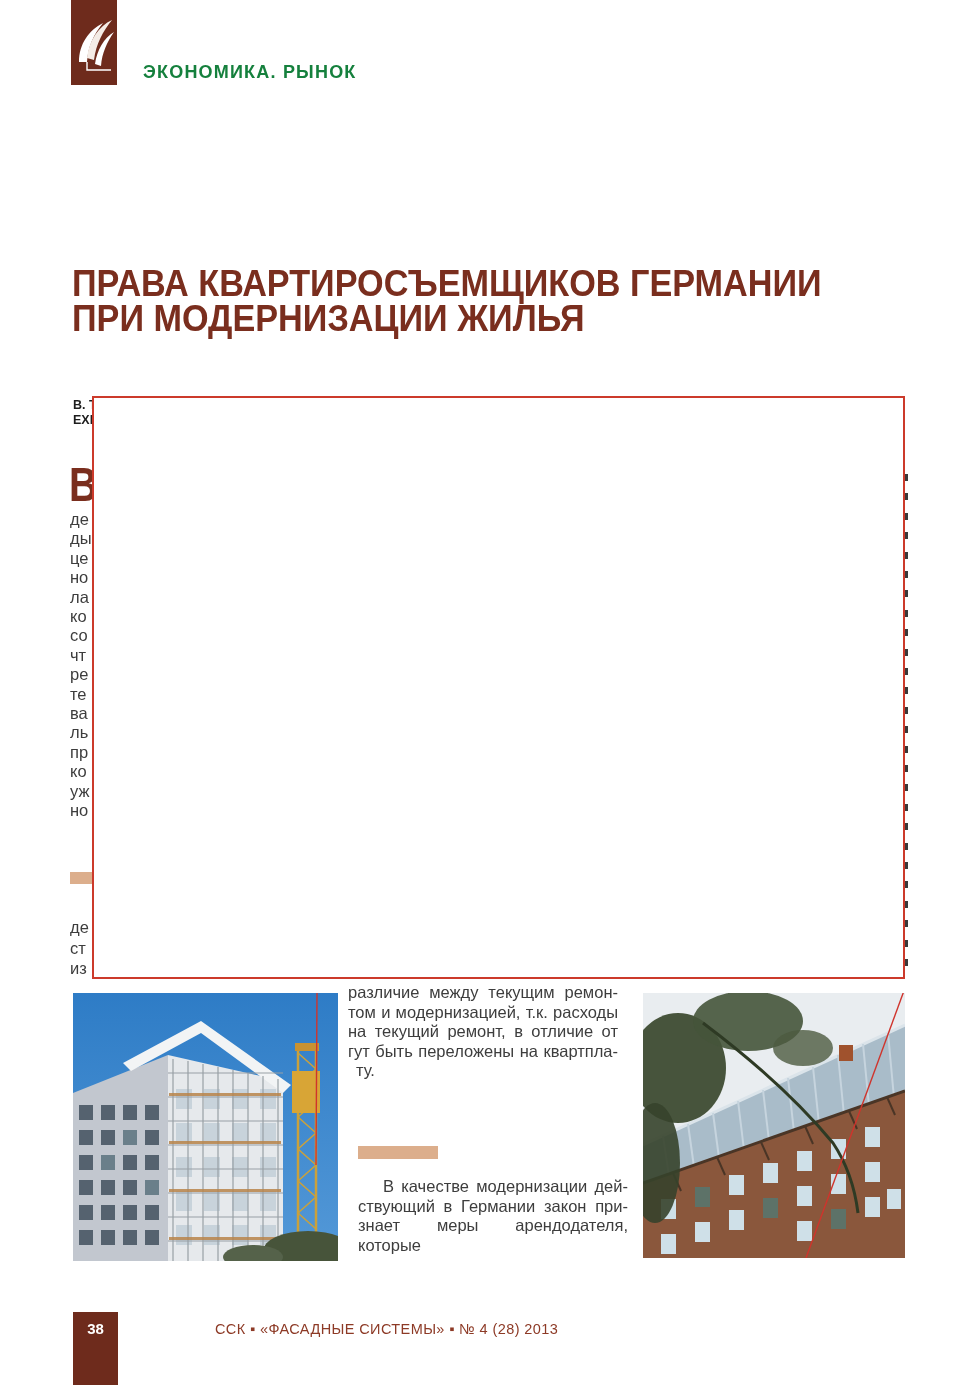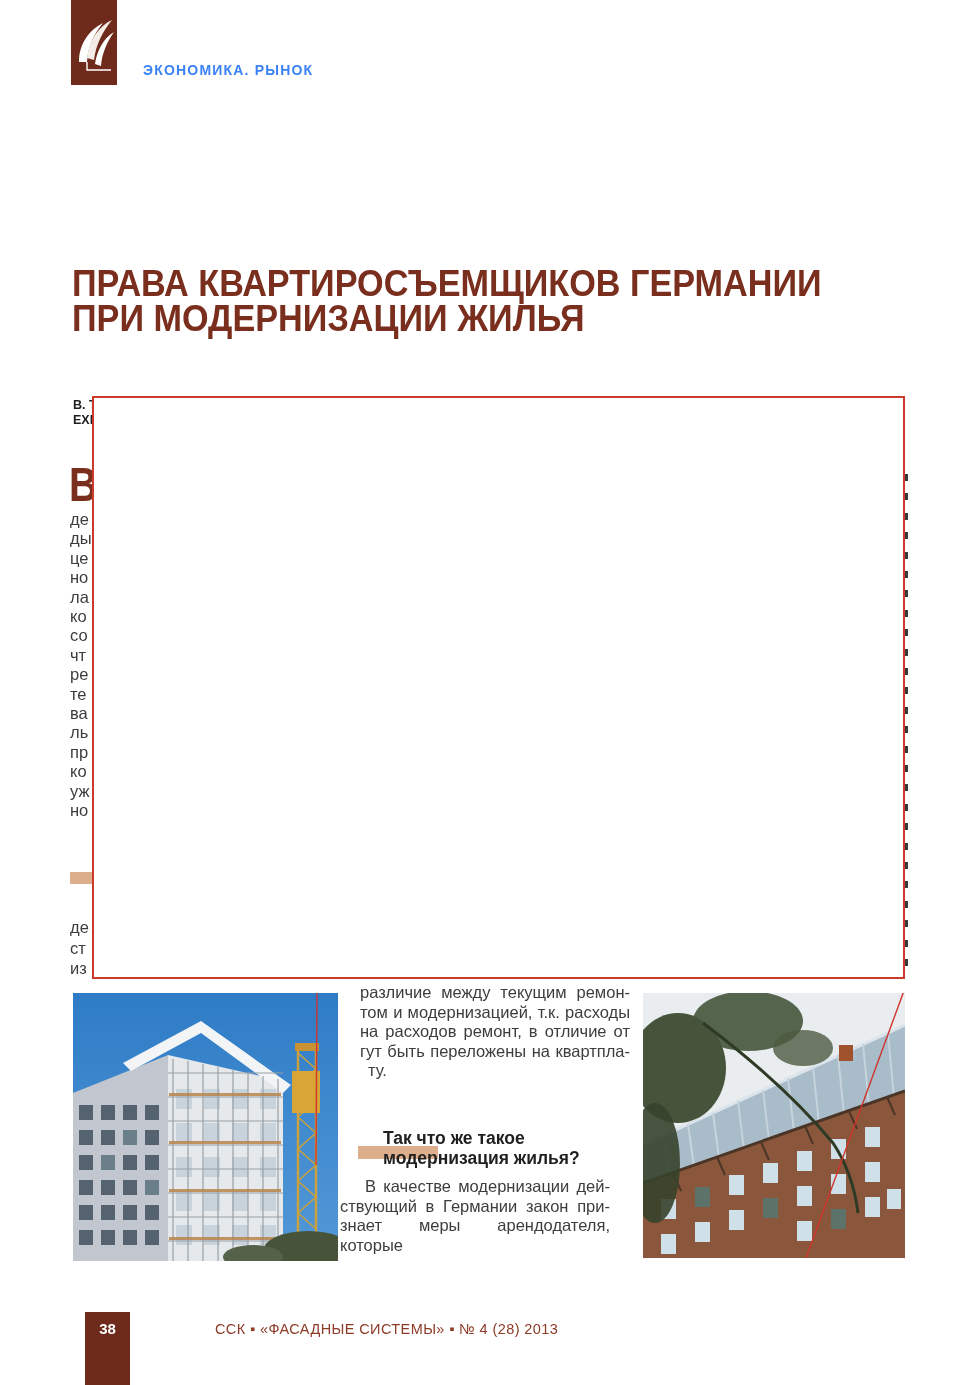--- a/index.html
+++ b/index.html
@@ -1,53 +1,53 @@
 <!DOCTYPE html>
 <html><head>
 <meta charset="utf-8">
 <style>
   html,body{margin:0;padding:0;background:#ffffff;}
   body{width:980px;height:1385px;position:relative;font-family:"Liberation Sans",sans-serif;}
   .page{position:absolute;left:0;top:0;width:980px;height:1385px;background:#fff;overflow:hidden;}
   .abs{position:absolute;}
 
   .logo-box{left:71px;top:0;width:46px;height:85px;background:#6e2b1c;}
-  .kicker{left:143px;top:62px;font-size:14px;font-weight:bold;letter-spacing:1.2px;color:#3b82f6;white-space:nowrap;text-align:center;}
+  .kicker{left:143px;top:62px;font-size:18px;font-weight:bold;letter-spacing:1.2px;color:#15803d;white-space:nowrap;text-align:center;}
 
   .title{left:72px;top:266px;color:#7a2e1e;font-weight:bold;font-size:36px;line-height:35px;
          transform:scaleX(.95);transform-origin:0 0;white-space:nowrap;}
 
   .author{left:73px;top:398px;font-size:12.5px;font-weight:bold;color:#1d1d1d;line-height:15px;z-index:1;white-space:nowrap;}
 
   .dropcap{left:69px;top:461px;font-size:48px;font-weight:bold;color:#7a2e1e;line-height:1;
            transform:scaleX(.82);transform-origin:0 0;z-index:1;}
   .col-frags{left:70px;top:510px;font-size:16.5px;line-height:19.4px;color:#3d3d3d;z-index:1;white-space:nowrap;}
   .tan-bar-left{left:70px;top:872px;width:22px;height:12px;background:#dcae8c;z-index:1;}
   .col-frags2{left:70px;top:917px;font-size:16.5px;line-height:20.5px;color:#3d3d3d;z-index:1;white-space:nowrap;}
 
   .overlay{left:92px;top:396px;width:809px;height:579px;background:#ffffff;border:2px solid #cc3a2b;z-index:5;}
   .right-ticks{left:905px;top:474px;width:2.5px;height:500px;z-index:6;
                background:repeating-linear-gradient(to bottom,#3a3a3a 0 7px,transparent 7px 19.4px);}
 
   .para{width:270px;font-size:16.5px;line-height:19.6px;color:#3d3d3d;}
   .para > div{text-align:justify;text-align-last:justify;}
   .para.end > div:last-child{text-align-last:left;margin-left:8px;}
   .para.indent-first > div:first-child{padding-left:25px;box-sizing:border-box;}
-  .p1{left:360px;top:983px;}
-  .p2{left:340px;top:1177px;}
+  .p1{left:348px;top:983px;}
+  .p2{left:358px;top:1177px;}
   .subhead{left:383px;top:1128px;font-size:17.5px;font-weight:bold;line-height:20px;color:#1f1f1f;z-index:2;}
   .tan-bar-mid{left:358px;top:1146px;width:80px;height:13px;background:#dcae8c;z-index:1;}
 
   .photo{overflow:hidden;}
   .photo-left{left:73px;top:993px;width:265px;height:268px;}
   .photo-right{left:643px;top:993px;width:262px;height:265px;}
   .photo svg{display:block;}
 
   .footer-square{left:73px;top:1312px;width:45px;height:73px;background:#6e2b1c;color:#fff;
-                 font-weight:bold;font-size:15px;text-align:center;padding-top:8px;box-sizing:border-box;margin-left:12px;}
+                 font-weight:bold;font-size:15px;text-align:center;padding-top:8px;box-sizing:border-box;}
   .footer-line{left:215px;top:1321px;font-size:14.5px;color:#8d3a26;letter-spacing:.4px;white-space:nowrap;}
 </style>
 </head>
 <body>
 
 <div class="page">
 
   <div class="abs logo-box">
     <svg width="46" height="85" viewBox="0 0 46 85">
       <path d="M8,62 C8,44 18,30 32,23 C23,34 17,46 16,62 Z" fill="#ffffff"></path>
@@ -95,29 +95,25 @@
       <div>из</div>
     </div>
 
   <div class="abs overlay"></div>
 
   <div class="abs right-ticks"></div>
 
   <div class="abs para p1 end">
       <div>различие между текущим ремон-</div>
       <div>том и модернизацией, т.к. расходы</div>
-      <div>на расходов ремонт, в отличие от</div>
+      <div>на текущий ремонт, в отличие от</div>
       <div>гут быть переложены на квартпла-</div>
       <div>ту.</div>
     </div>
   <div class="abs tan-bar-mid"></div>
-  <div class="abs subhead">
-    <div>Так что же такое</div>
-    <div>модернизация жилья?</div>
-  </div>
   <div class="abs para p2 indent-first">
       <div>В качестве модернизации дей-</div>
       <div>ствующий в Германии закон при-</div>
       <div>знает меры арендодателя, которые</div>
     </div>
 
   <div class="abs photo photo-left">
     <svg width="265" height="268" viewBox="0 0 265 268">
       <defs>
         <linearGradient id="skyL" x1="0" y1="0" x2="0" y2="1">

